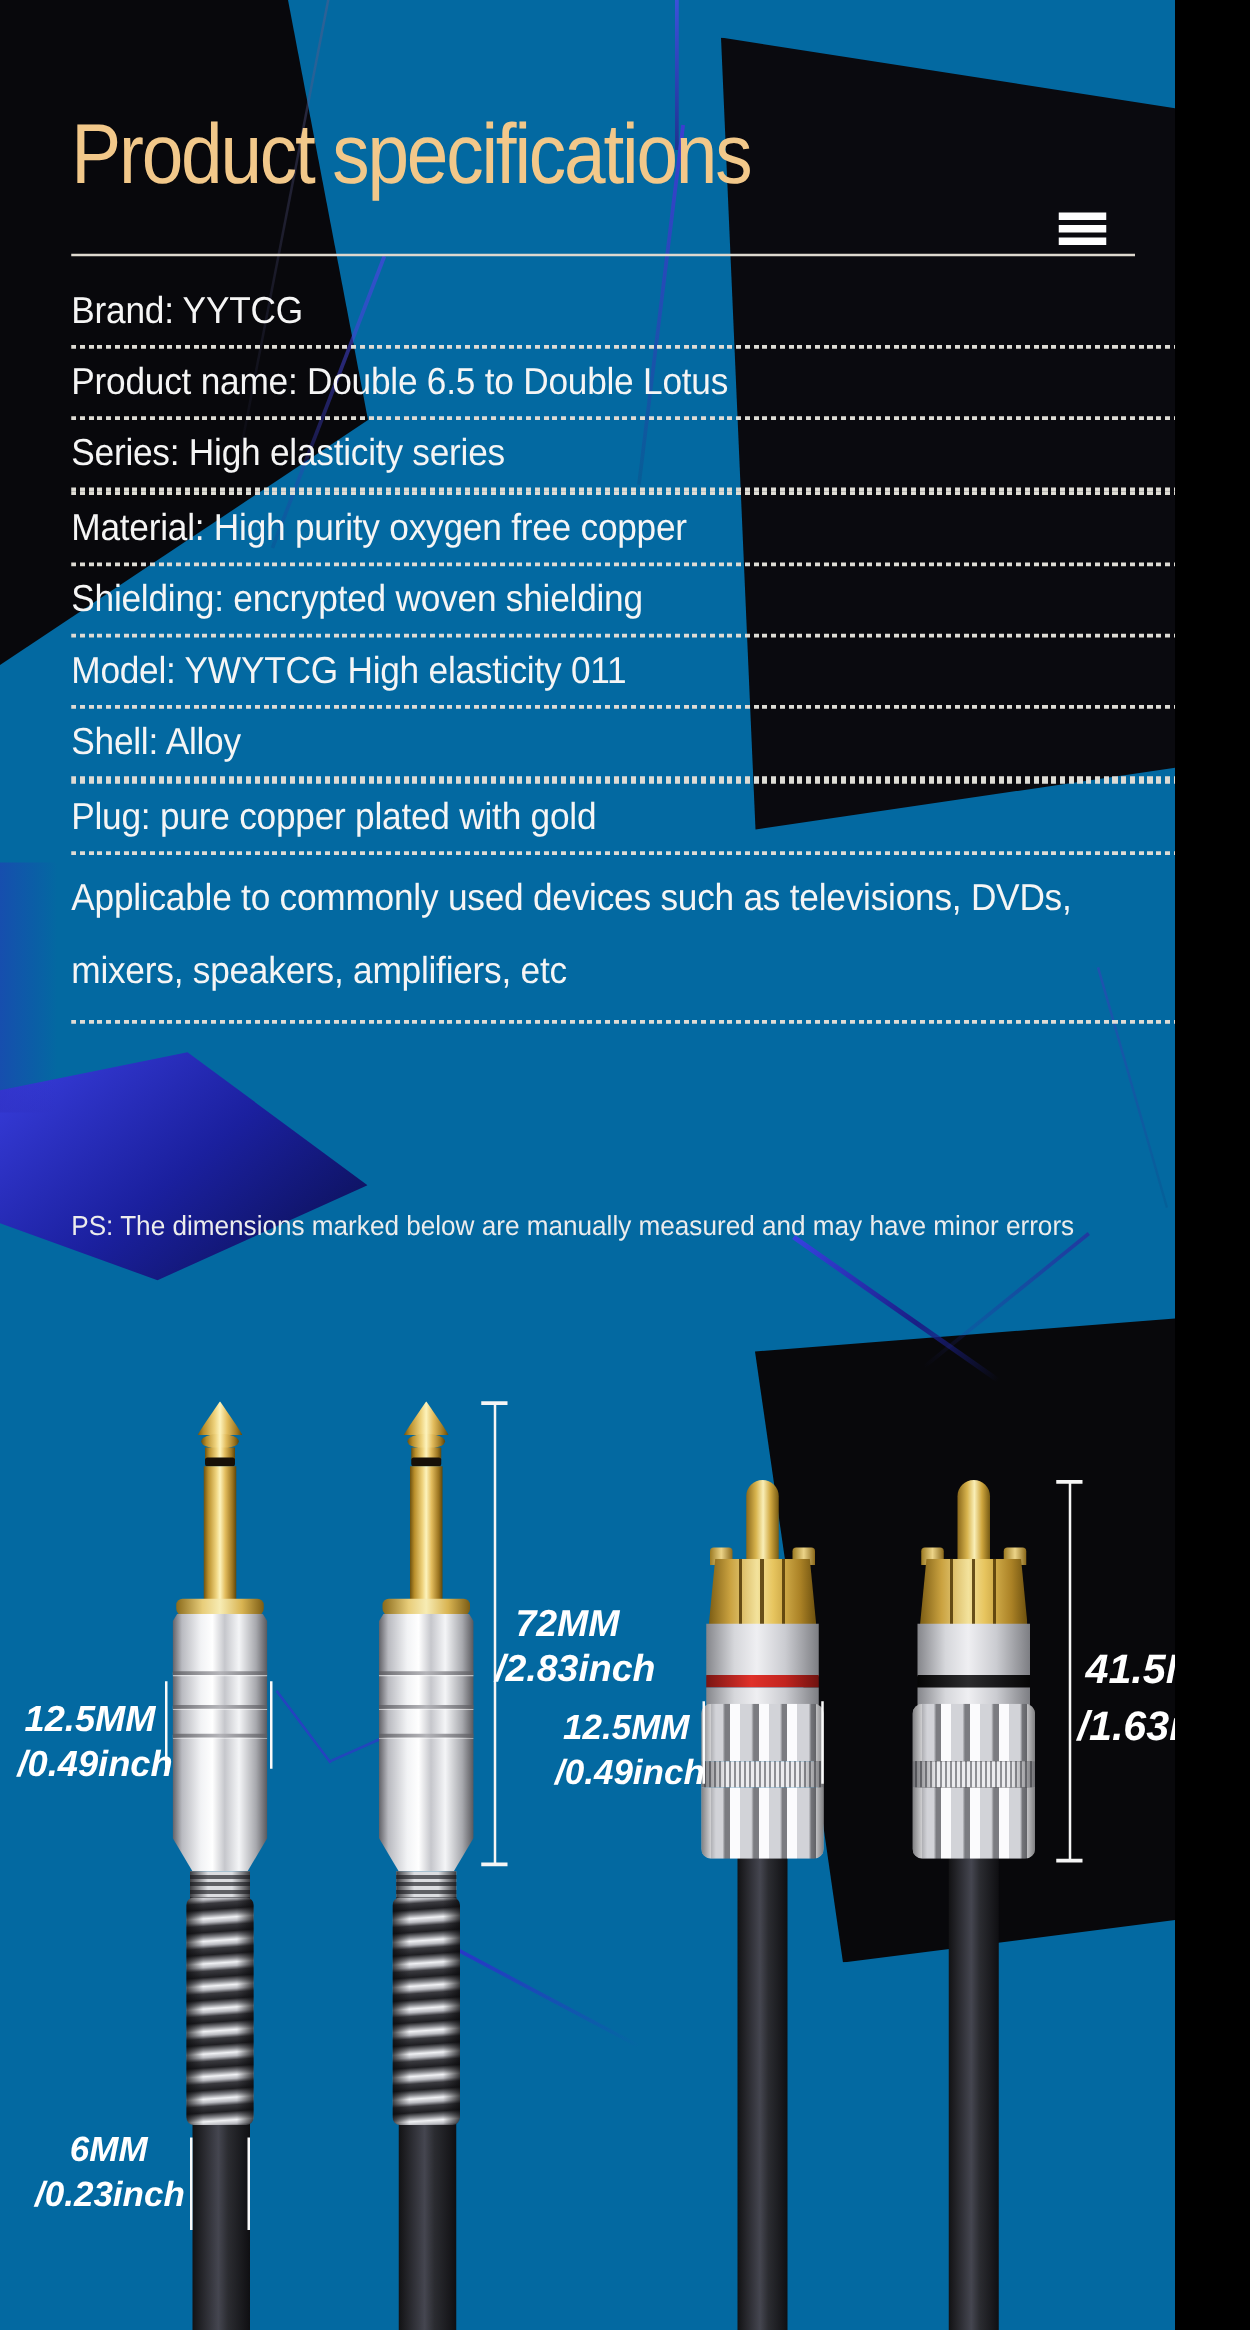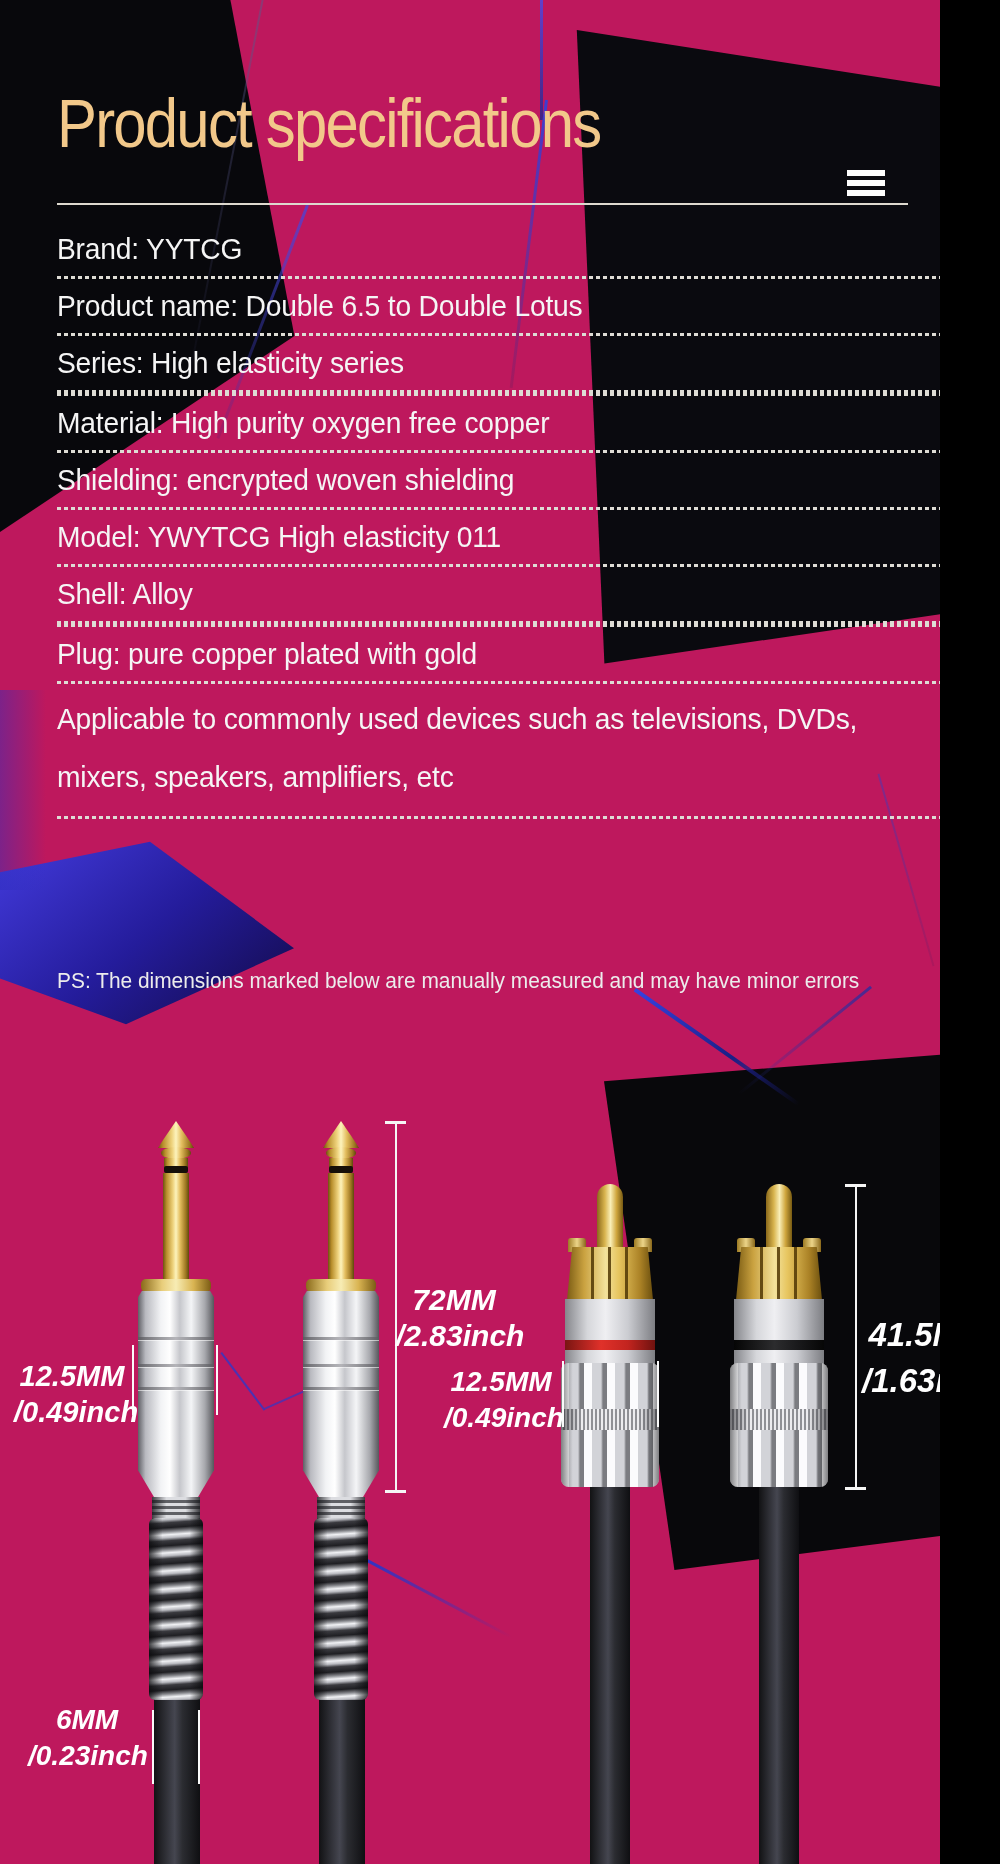--- a/index.html
+++ b/index.html
@@ -1,16 +1,16 @@
 <!DOCTYPE html>
 <html><head>
 <meta charset="utf-8">
 <style>
   html,body{margin:0;padding:0;background:#000;}
-  .stage{position:relative;width:940px;height:1864px;background:#be185d;overflow:hidden;
+  .stage{position:relative;width:940px;height:1864px;background:#0369a1;overflow:hidden;
          font-family:"Liberation Sans",sans-serif;color:#f4f4f4;}
   .stage *{box-sizing:border-box;}
 
   
   .bg{position:absolute;inset:0;z-index:0;}
   .bg-el{position:absolute;}
   .panel-a{left:0;top:0;width:320px;height:560px;background:#08080c;
            clip-path:polygon(0 0,72% 0,92% 60%,0 95%);}
   .panel-b{left:540px;top:30px;width:460px;height:660px;background:#0a0a0f;
            clip-path:polygon(8% 0,100% 10%,92% 88%,14% 96%);}

